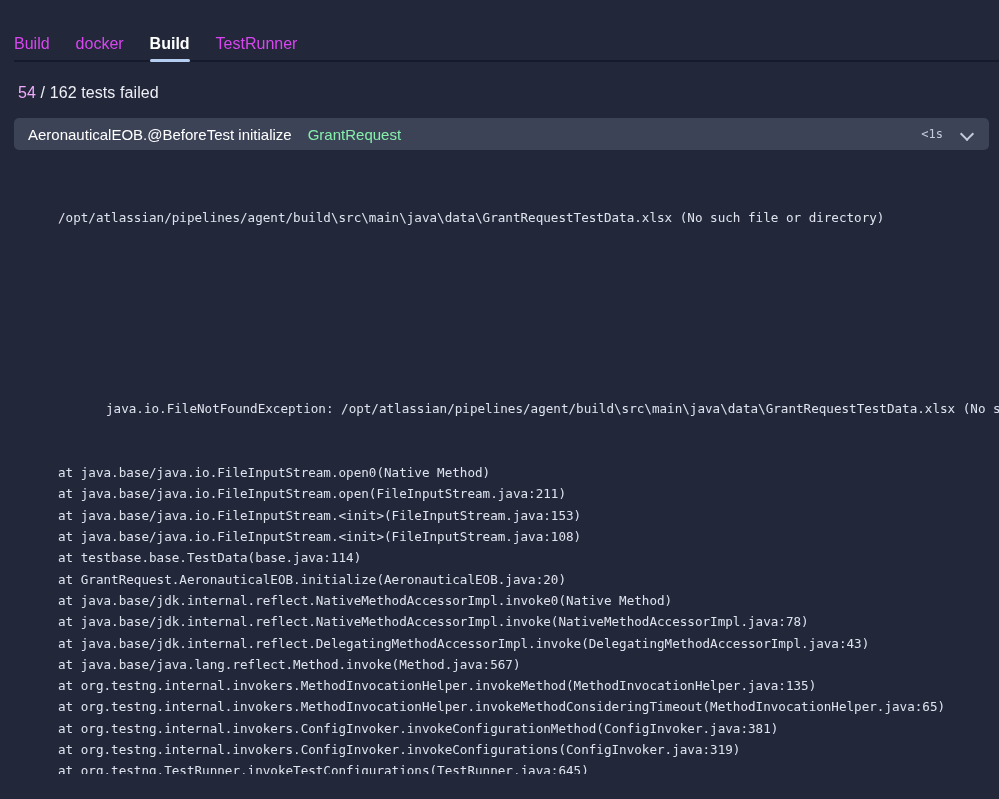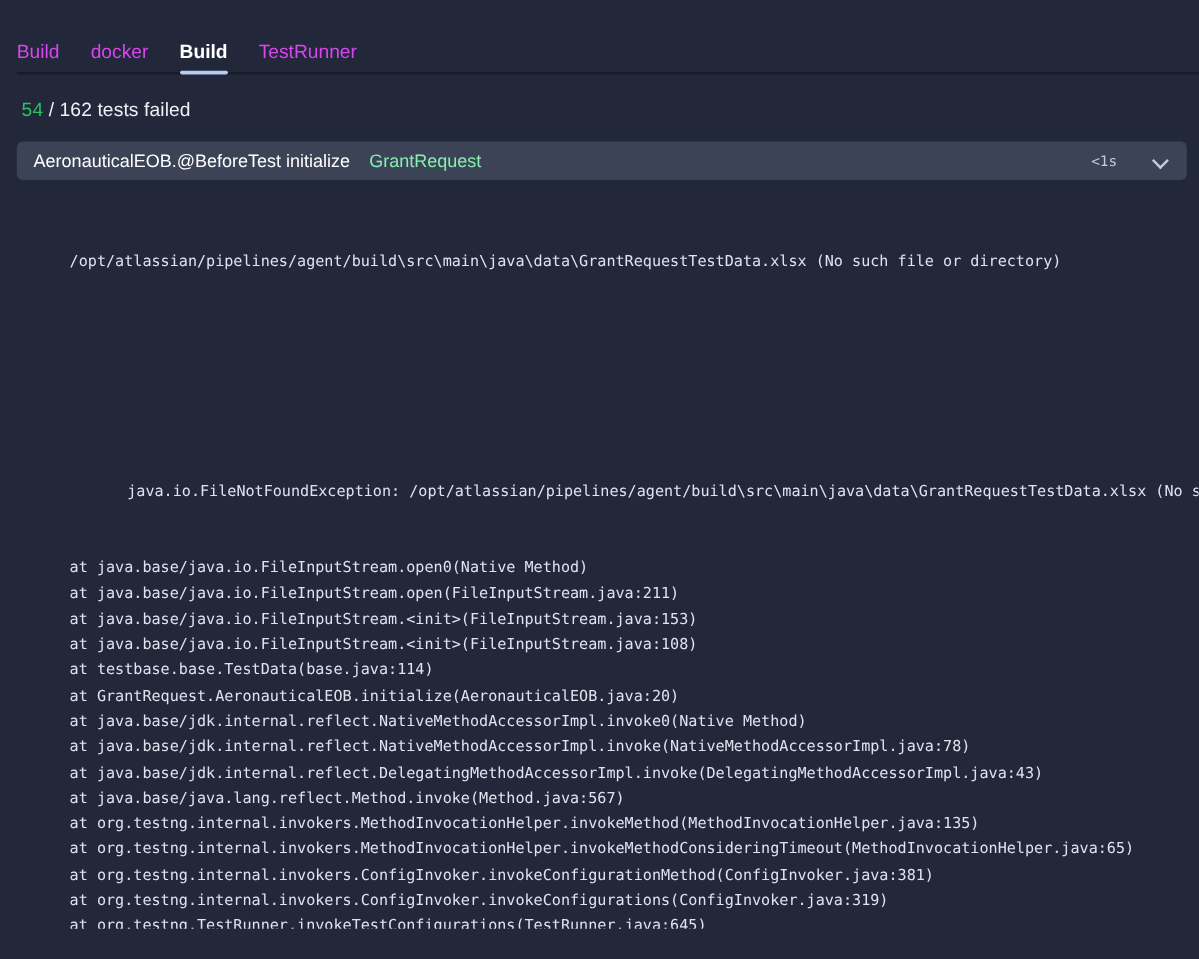--- a/index.html
+++ b/index.html
@@ -63,21 +63,21 @@
   }
 
   
   .summary {
     padding: 22px 0 16px 18px;
     font-size: 16px;
     color: #eef0f6;
     letter-spacing: .1px;
   }
   .summary .failcount {
-    color: #22c55e;
+    color: #f0abfc;
   }
 
   
   .testcard {
     margin: 0 10px 0 14px;
     background: #3c4357;
     border-radius: 5px;
     height: 32px;
     display: flex;
     align-items: center;
@@ -93,21 +93,21 @@
     font-size: 15px;
     color: #86efac;
     margin-left: 16px;
     white-space: nowrap;
   }
   .spacer { flex: 1 1 auto; }
   .test-duration {
     font-size: 12px;
     color: #c5cbdb;
     font-family: "DejaVu Sans Mono", monospace;
-    margin-right: 30px;
+    margin-right: 18px;
   }
   .chev {
     width: 14px;
     height: 14px;
     display: inline-block;
     position: relative;
   }
   .chev::before {
     content: "";
     position: absolute;

